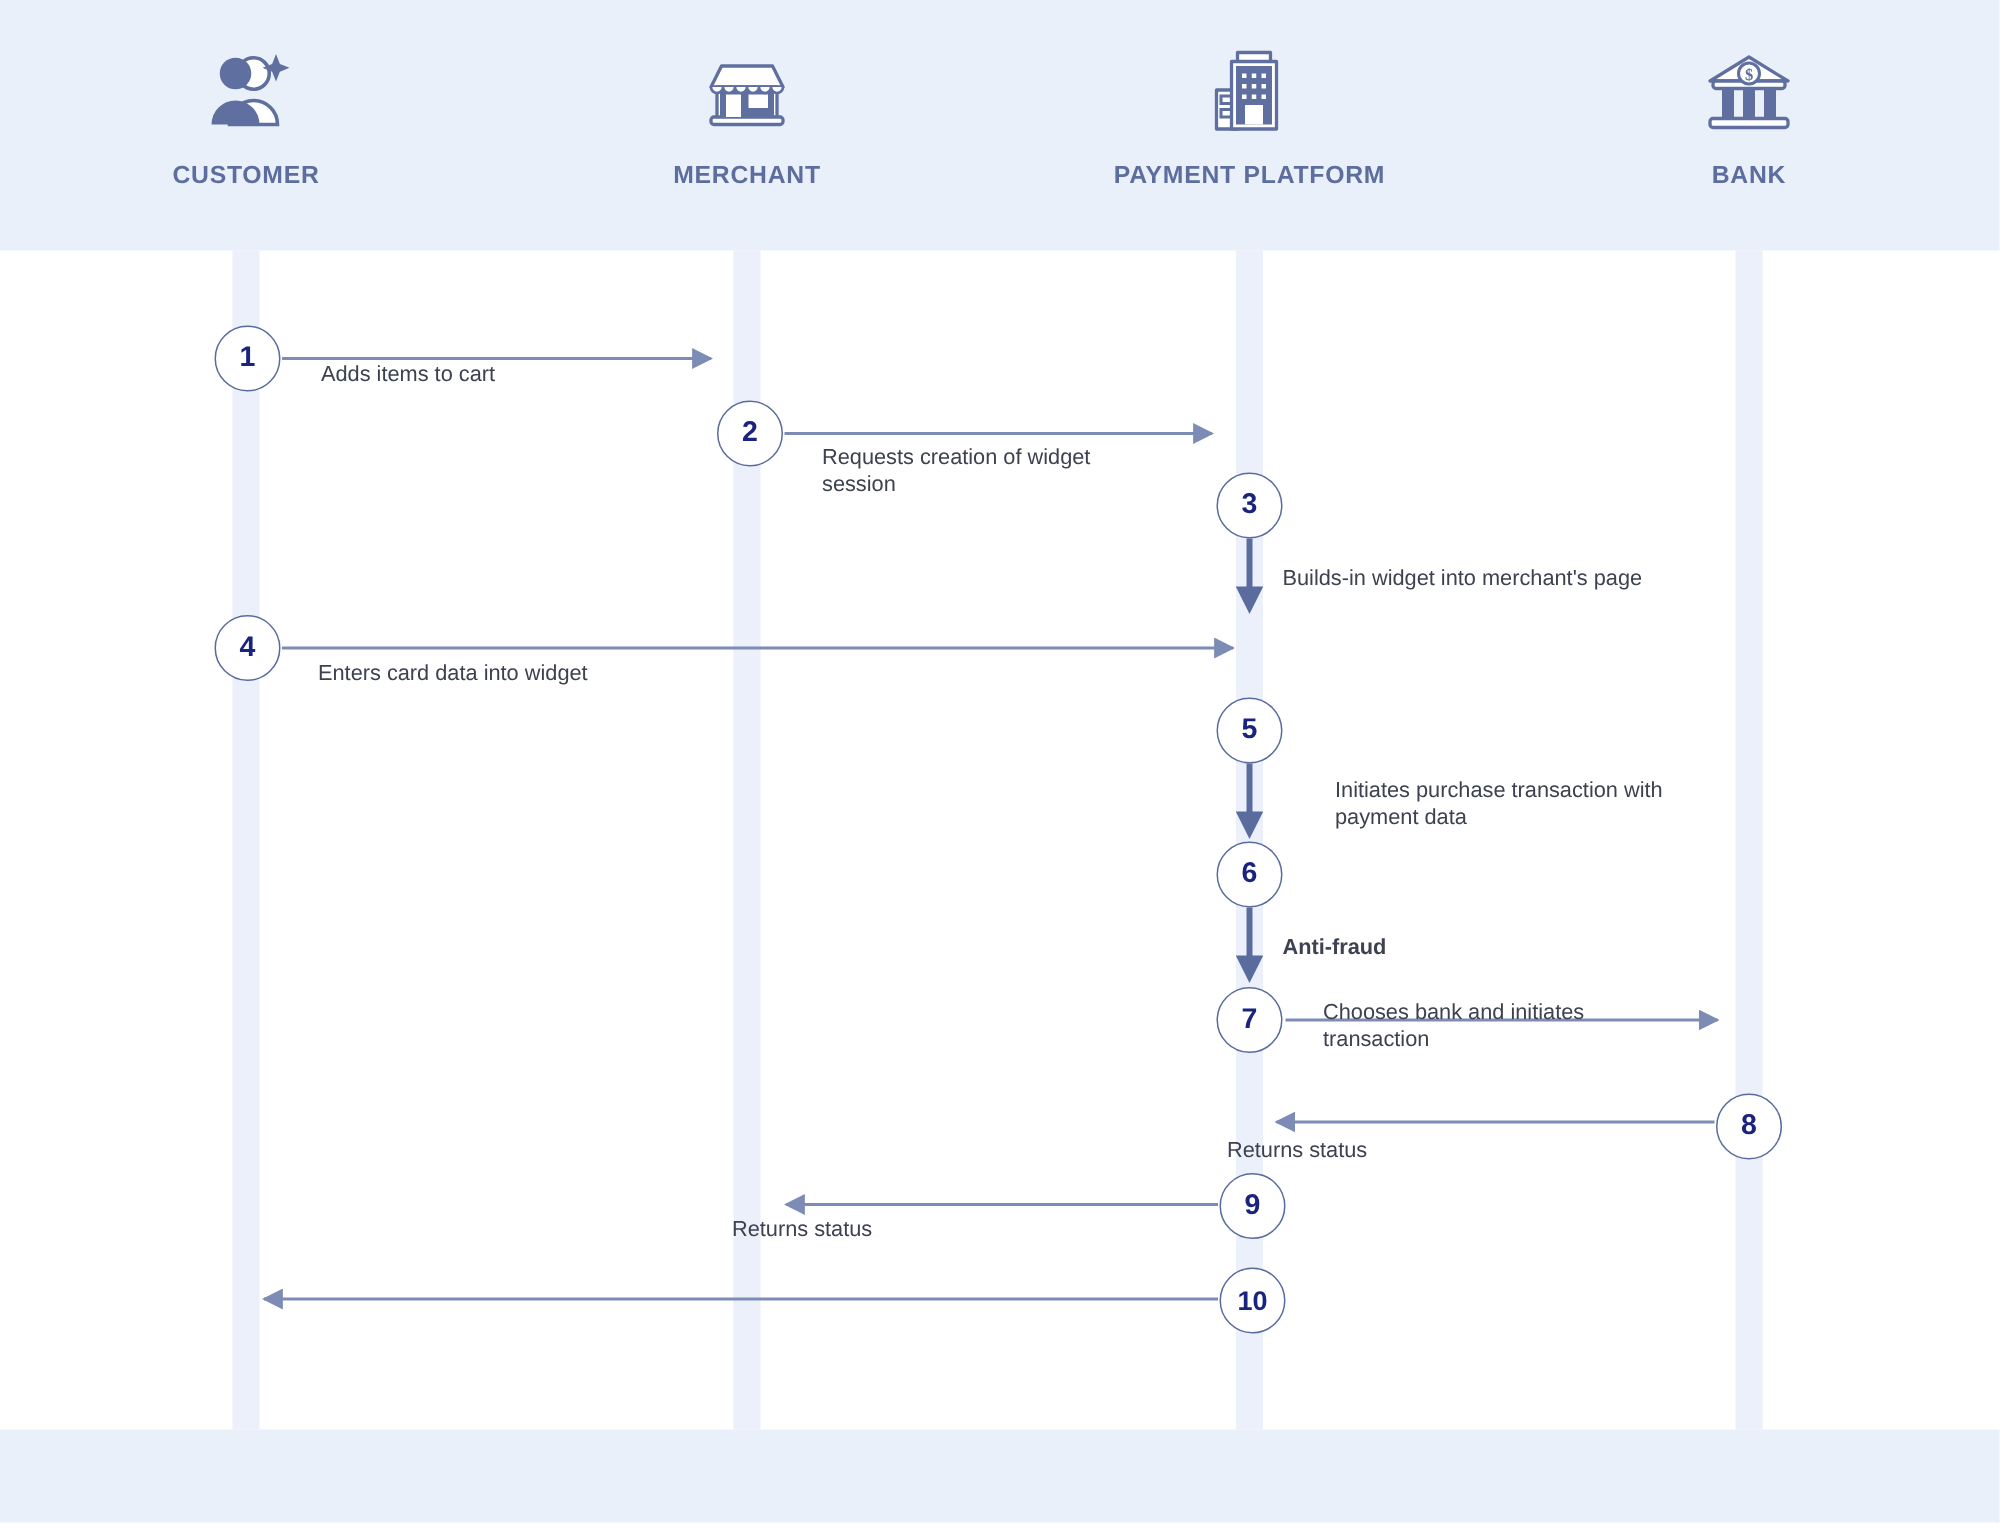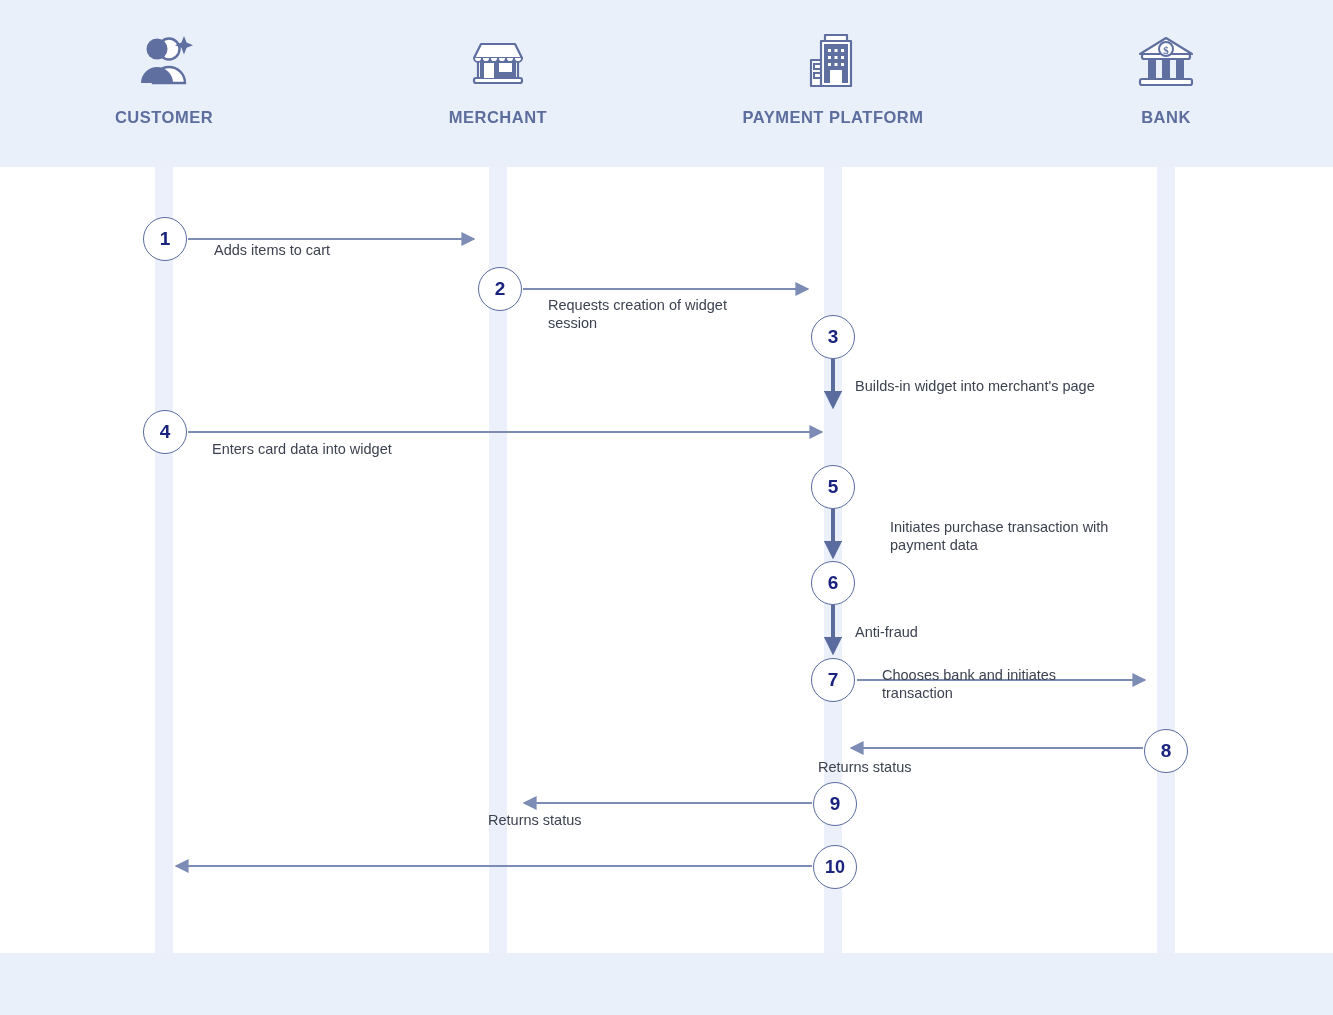--- a/index.html
+++ b/index.html
@@ -229,19 +229,19 @@
       <span>10</span>
     </div>
 
   <div class="msg" style="left:214px;top:241px;width:300px;">Adds items to cart</div>
   <div class="msg" style="left:855px;top:377px;width:330px;">Builds-in widget into merchant's page</div>
   <div class="msg" style="left:548px;top:296px;width:290px;">Requests creation of widget
 session</div>
   <div class="msg" style="left:212px;top:440px;width:320px;">Enters card data into widget</div>
   <div class="msg" style="left:855px;top:518px;width:300px;margin-left:35px;">Initiates purchase transaction with
 payment data</div>
-  <div class="msg" style="left:855px;top:623px;width:260px;">Anti-fraud</div>
+  <div class="msg" style="left:855px;top:623px;width:260px;font-weight:bold;">Anti-fraud</div>
   <div class="msg" style="left:882px;top:666px;width:270px;">Chooses bank and initiates
 transaction</div>
   <div class="msg right" style="left:818px;top:758px;width:300px;">Returns status</div>
   <div class="msg right" style="left:488px;top:811px;width:302px;">Returns status</div>
 
 </div>
 
 </body></html>

